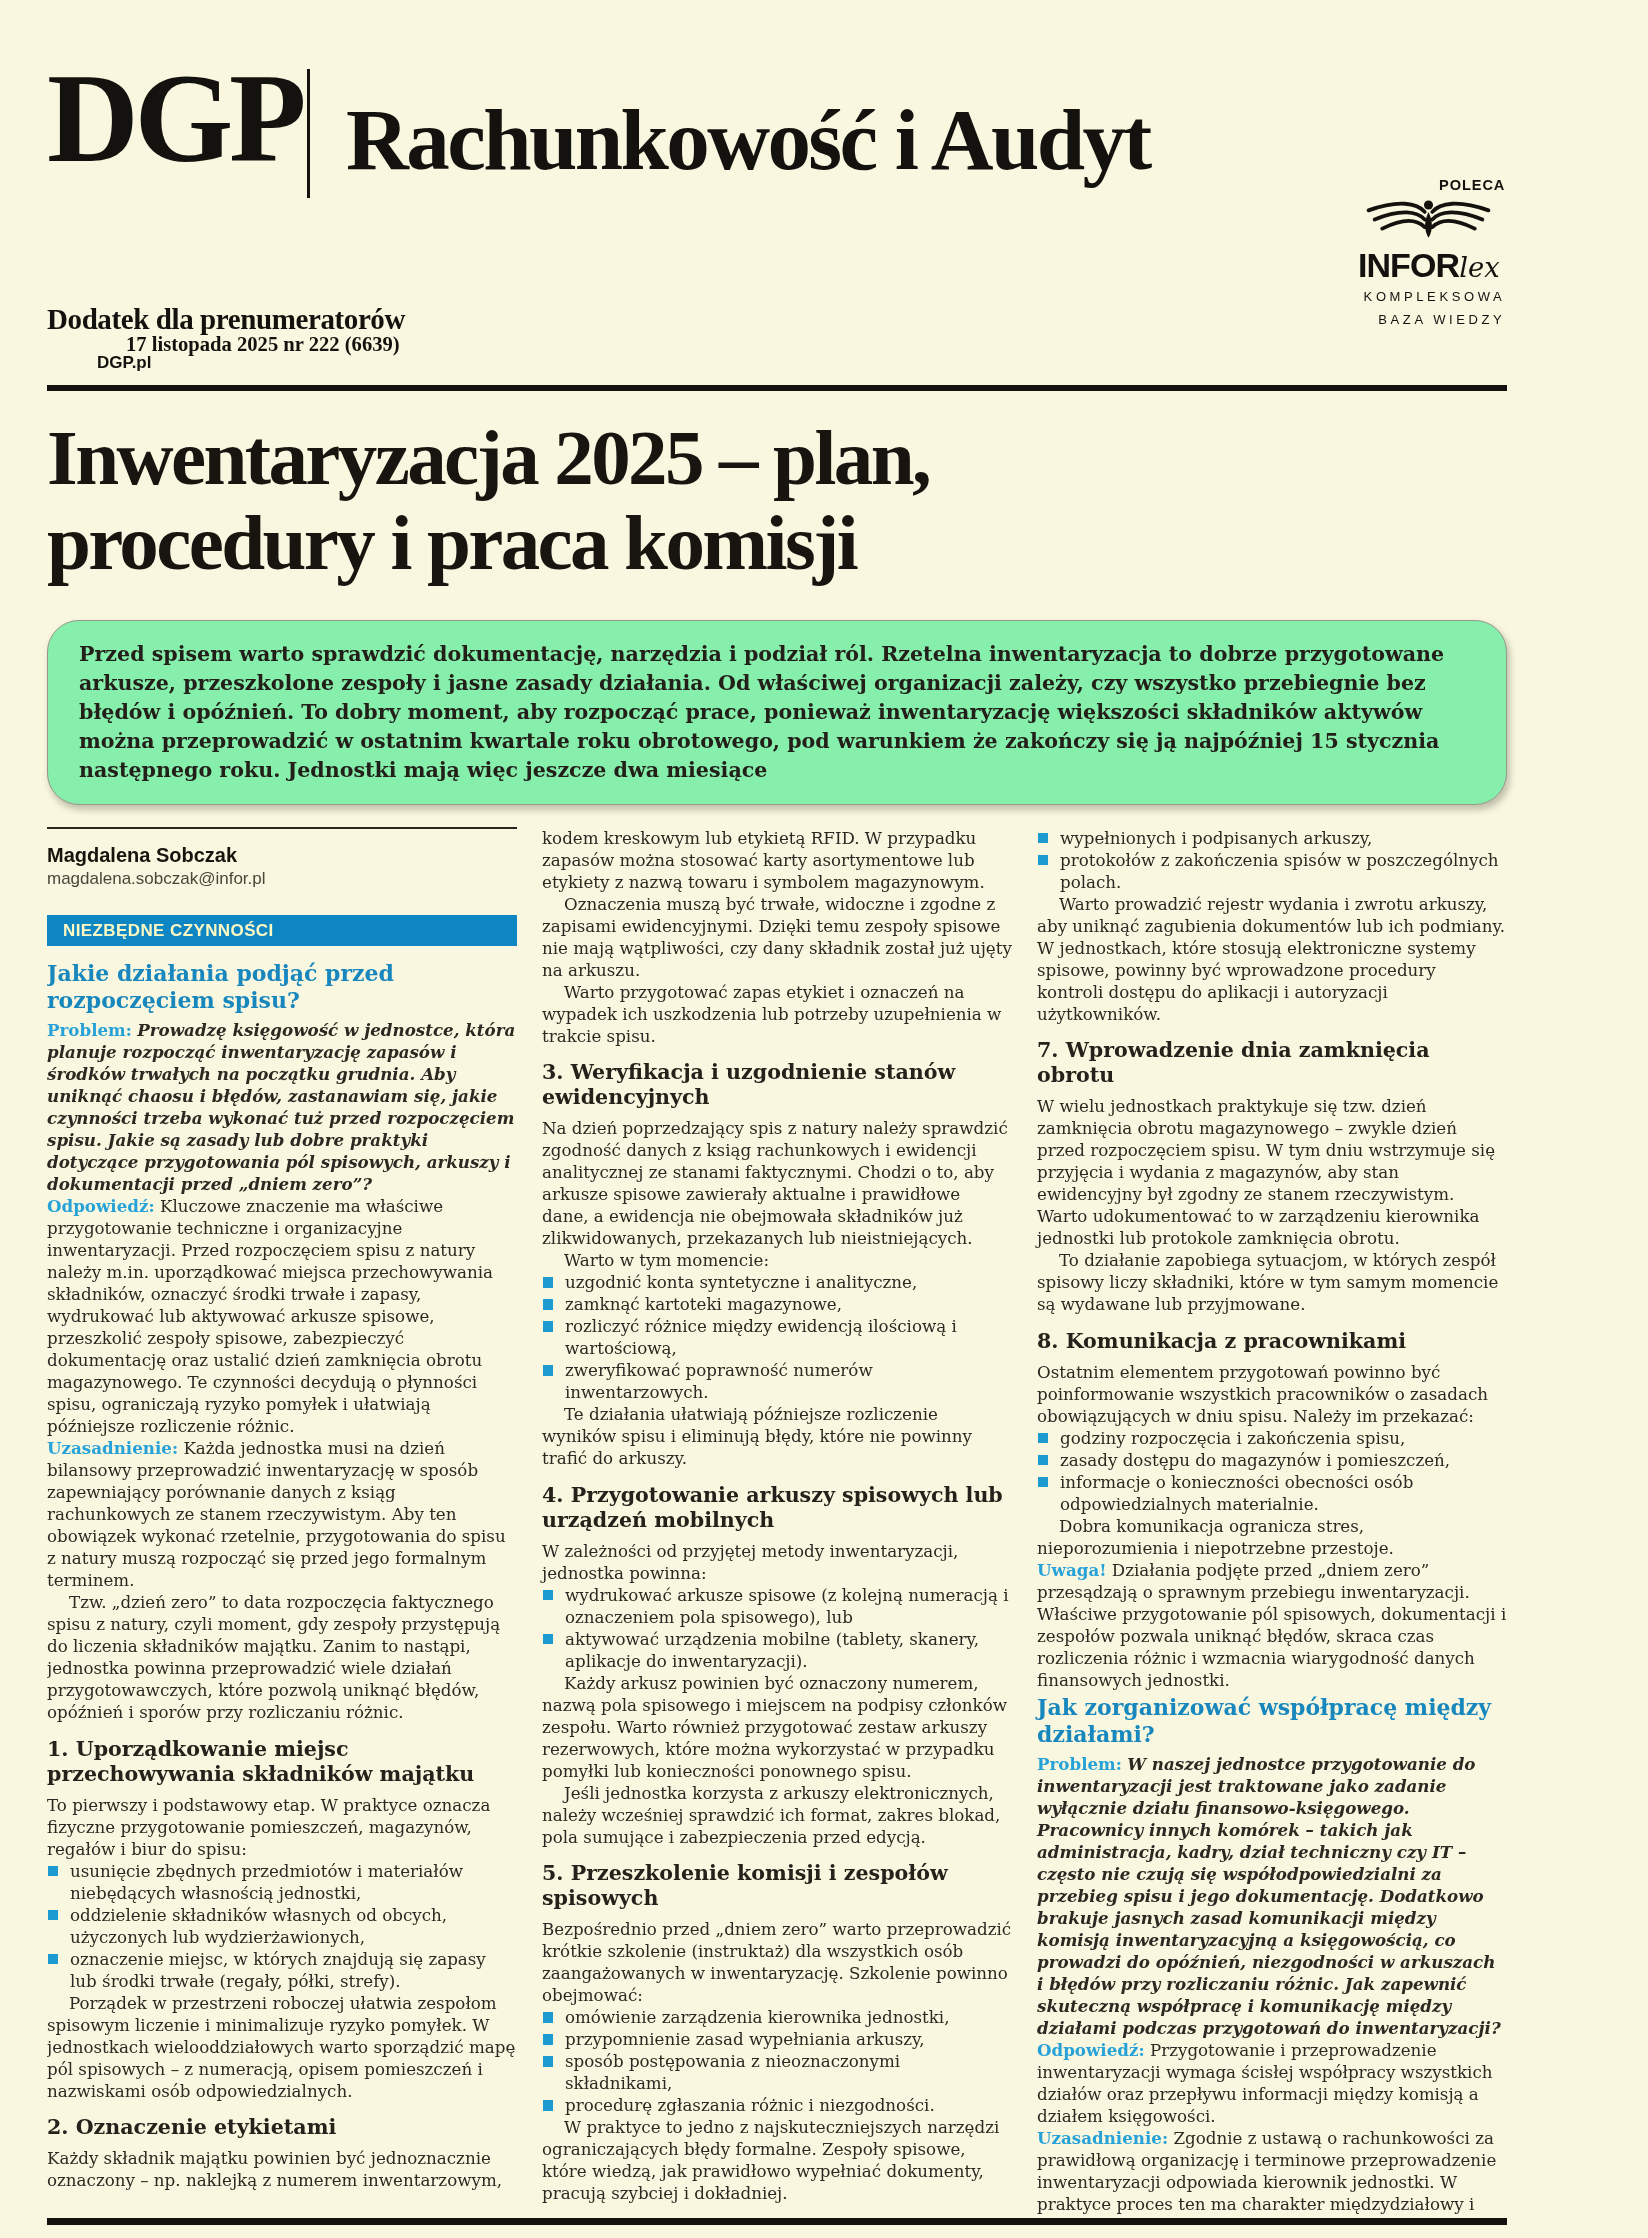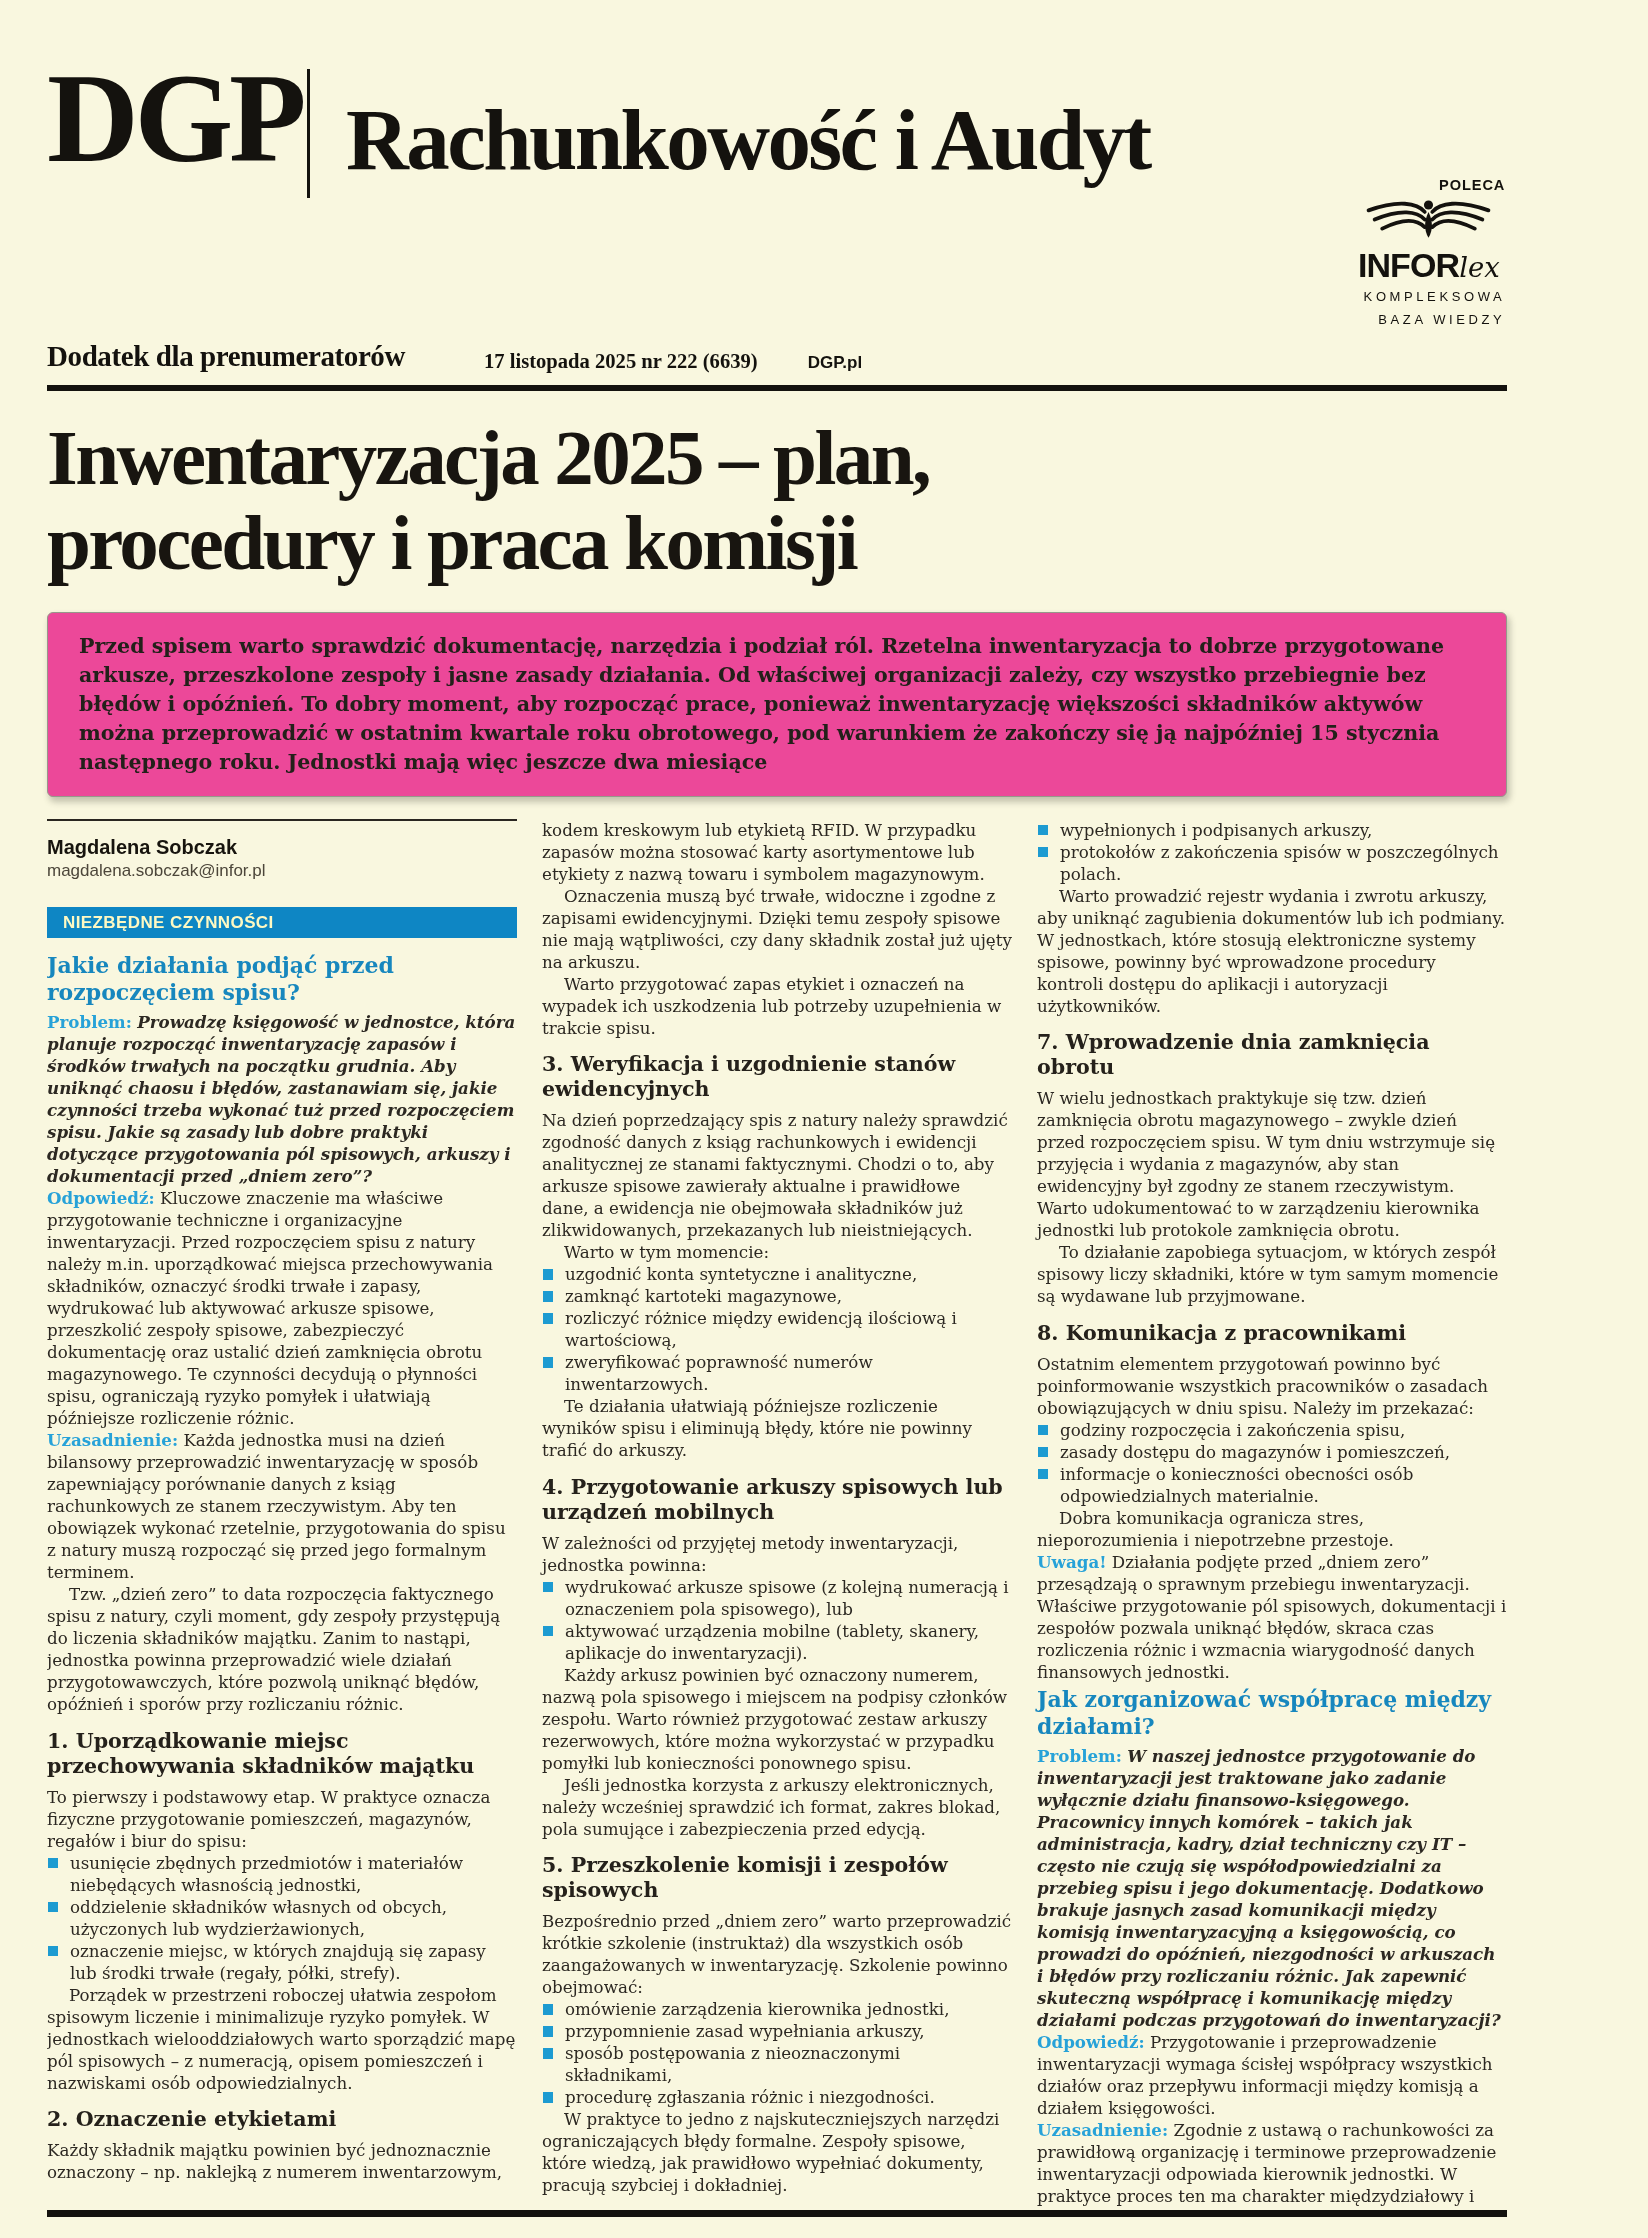--- a/index.html
+++ b/index.html
@@ -22,34 +22,34 @@
   .section-title {
     position: absolute; left: 299px; top: 96px;
     font: 700 87px/1 "Liberation Serif", serif; letter-spacing: -2.6px; color: #14120E; white-space: nowrap;
   }
   .promo { position: absolute; right: 1.7px; top: 177px; width: 153px; font-family: "Liberation Sans", sans-serif; color: #14120E; }
   .poleca { text-align: right; font-weight: 700; font-size: 14.6px; letter-spacing: 0.9px; margin-bottom: 5.2px; }
   .wings { display: block; margin: 0 auto; }
   .logo-line { text-align: center; font-weight: 700; font-size: 34px; letter-spacing: -0.9px; margin-top: 1.7px; white-space: nowrap; }
   .logo-lex { font-family: "DejaVu Serif", serif; font-style: italic; font-weight: 400; font-size: 27.5px; letter-spacing: 0; }
   .tagline { text-align: right; font-size: 13px; letter-spacing: 3.6px; line-height: 1.45; margin-top: 3.4px; white-space: nowrap; }
-  .header-meta { position: absolute; left: 0; bottom: 13.7px; display: flex; align-items: flex-end; }
+  .header-meta { position: absolute; left: 0; bottom: 13.7px; display: flex; align-items: flex-start; flex-direction: column; }
   .subtitle { font: 700 29px/1 "Liberation Serif", serif; letter-spacing: -0.4px; color: #14120E; }
   .issue-info { font: 700 20.6px/1 "Liberation Serif", serif; margin-left: 79px; color: #14120E; }
   .site { font: 700 17px/1 "Liberation Sans", sans-serif; margin-left: 50px; color: #14120E; }
   .header-rule { height: 6px; background: #14120E; }
 
   
   .headline {
     margin-top: 24px;
     font: 700 79px/1.08 "Liberation Serif", serif; letter-spacing: -2.6px; color: #181510;
   }
   .lead-box {
-    margin-top: 26px; width: 100%;
-    background: #ec4899; border: 0.9px solid #97978B; border-radius: 6px;
+    margin-top: 34px; width: 100%;
+    background: #86efac; border: 0.9px solid #97978B; border-radius: 32px;
     padding: 19px 31px; box-shadow: 2.6px 4.3px 6.9px rgba(70,70,55,.30);
     font-weight: 700; font-size: 20.6px; line-height: 29px; color: #23201A;
   }
 
   
   .columns { display: flex; gap: 25px; margin-top: 22px; height: 1391px; overflow: hidden; }
   .col { flex: 0 0 470px; width: 470px; }
 
   .byline { border-top: 2.6px solid #2A2620; padding-top: 15px; margin-bottom: 26px; font-family: "Liberation Sans", sans-serif; }
   .byline-name { font-weight: 700; font-size: 20px; color: #17140E; }

